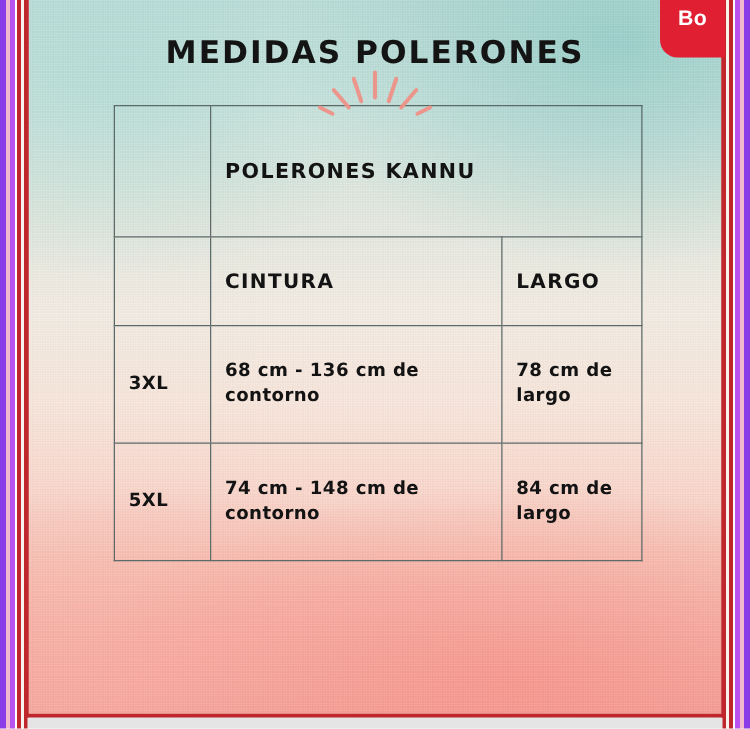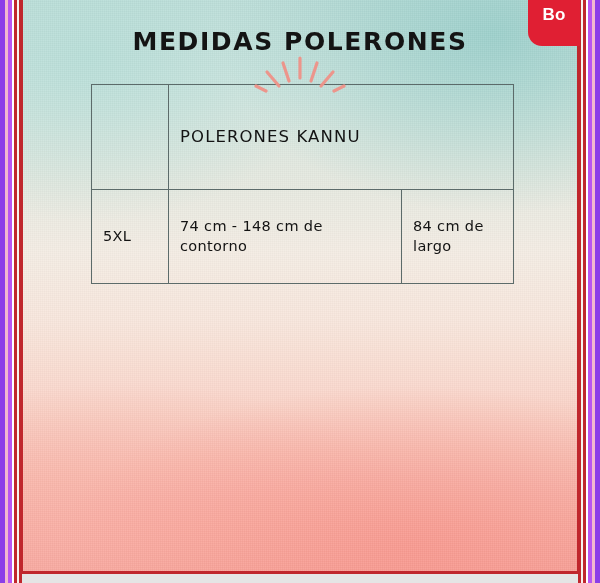--- a/index.html
+++ b/index.html
@@ -152,21 +152,21 @@
     border-collapse: collapse;
     table-layout: fixed;
     z-index: 10;
     font-family: "DejaVu Sans", sans-serif;
   }
   .size-table td {
     border: 1px solid #5c6b6a;
     padding: 9px 11px;
     vertical-align: middle;
     font-size: 14.5px;
-    font-weight: normal;
+    font-weight: bold;
     color: #131313;
     letter-spacing: 0.35px;
     line-height: 1.35;
     background: transparent;
   }
   .col-size  { width: 77px; }
   .col-waist { width: 233px; }
   .col-len   { width: 112px; }
 
   .row-brand td {
@@ -213,20 +213,30 @@
       <colgroup>
         <col class="col-size">
         <col class="col-waist">
         <col class="col-len">
       </colgroup>
       <tbody>
         <tr class="row-brand">
           <td class="cell-empty"></td>
           <td colspan="2">POLERONES KANNU</td>
         </tr>
+        <tr class="row-colhead">
+          <td></td>
+          <td>CINTURA</td>
+          <td>LARGO</td>
+        </tr>
+        <tr class="row-data">
+          <td class="cell-size">3XL</td>
+          <td>68 cm  - 136 cm de contorno</td>
+          <td>78 cm de largo</td>
+        </tr>
         <tr class="row-data">
           <td class="cell-size">5XL</td>
           <td>74 cm - 148 cm de  contorno</td>
           <td>84 cm de largo</td>
         </tr>
       </tbody>
     </table>
 
   </div>
 

